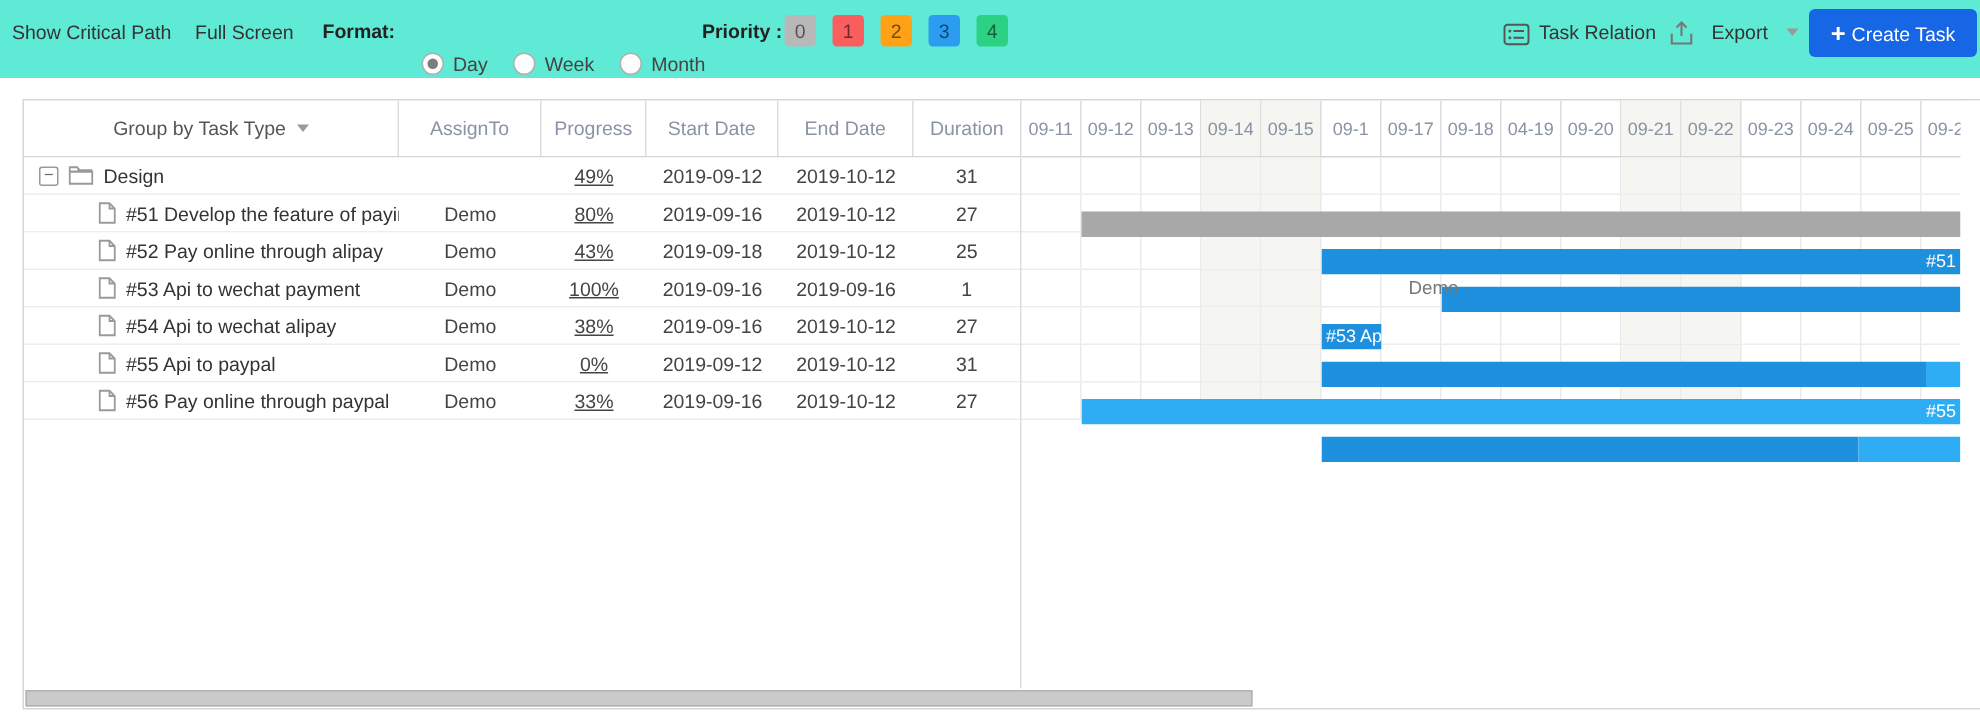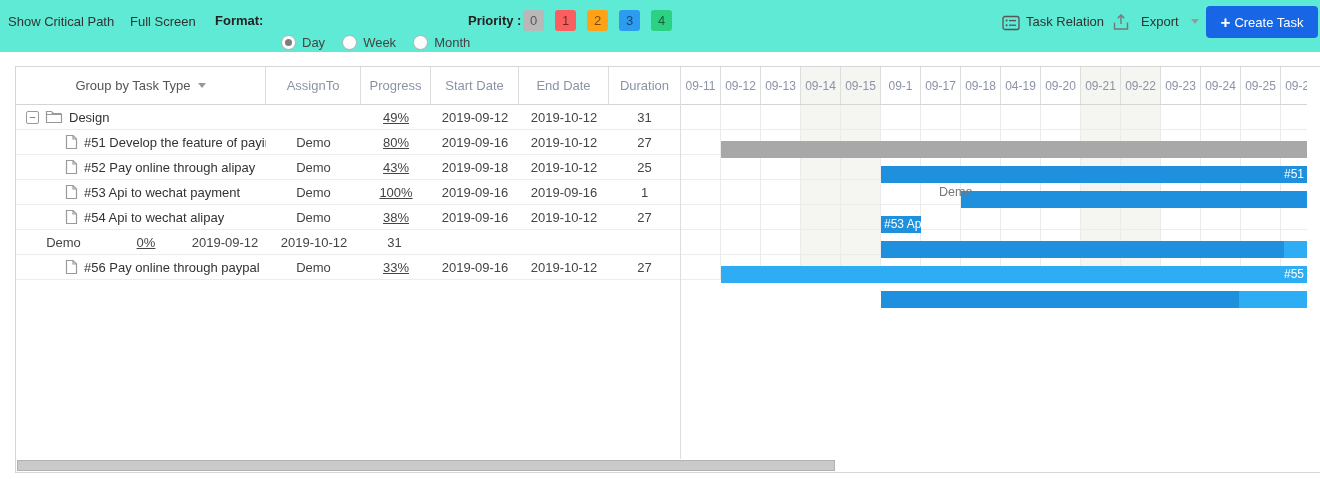--- a/index.html
+++ b/index.html
@@ -261,20 +261,29 @@
       <span>#54 Api to wechat alipay</span>
     </div>
     <div class="tc assign">Demo</div>
     <div class="tc prog">38%</div>
     <div class="tc start">2019-09-16</div>
     <div class="tc end">2019-10-12</div>
     <div class="tc dur">27</div>
   </div>
 
   <div class="trow" style="top:163px">
+    <div class="tc name task">
+      <span class="icon-wrap">
+        <svg width="13" height="16" viewBox="0 0 13 16">
+            <path d="M1.5 1.5h6.5l3.5 3.5v9.5h-10z" fill="#fff" stroke="#9a9a9a" stroke-width="1.2"></path>
+            <path d="M8 1.5v3.5h3.5" fill="none" stroke="#9a9a9a" stroke-width="1.2"></path>
+          </svg>
+      </span>
+      <span>#55 Api to paypal</span>
+    </div>
     <div class="tc assign">Demo</div>
     <div class="tc prog">0%</div>
     <div class="tc start">2019-09-12</div>
     <div class="tc end">2019-10-12</div>
     <div class="tc dur">31</div>
   </div>
 
   <div class="trow" style="top:188px">
     <div class="tc name task">
       <span class="icon-wrap">

